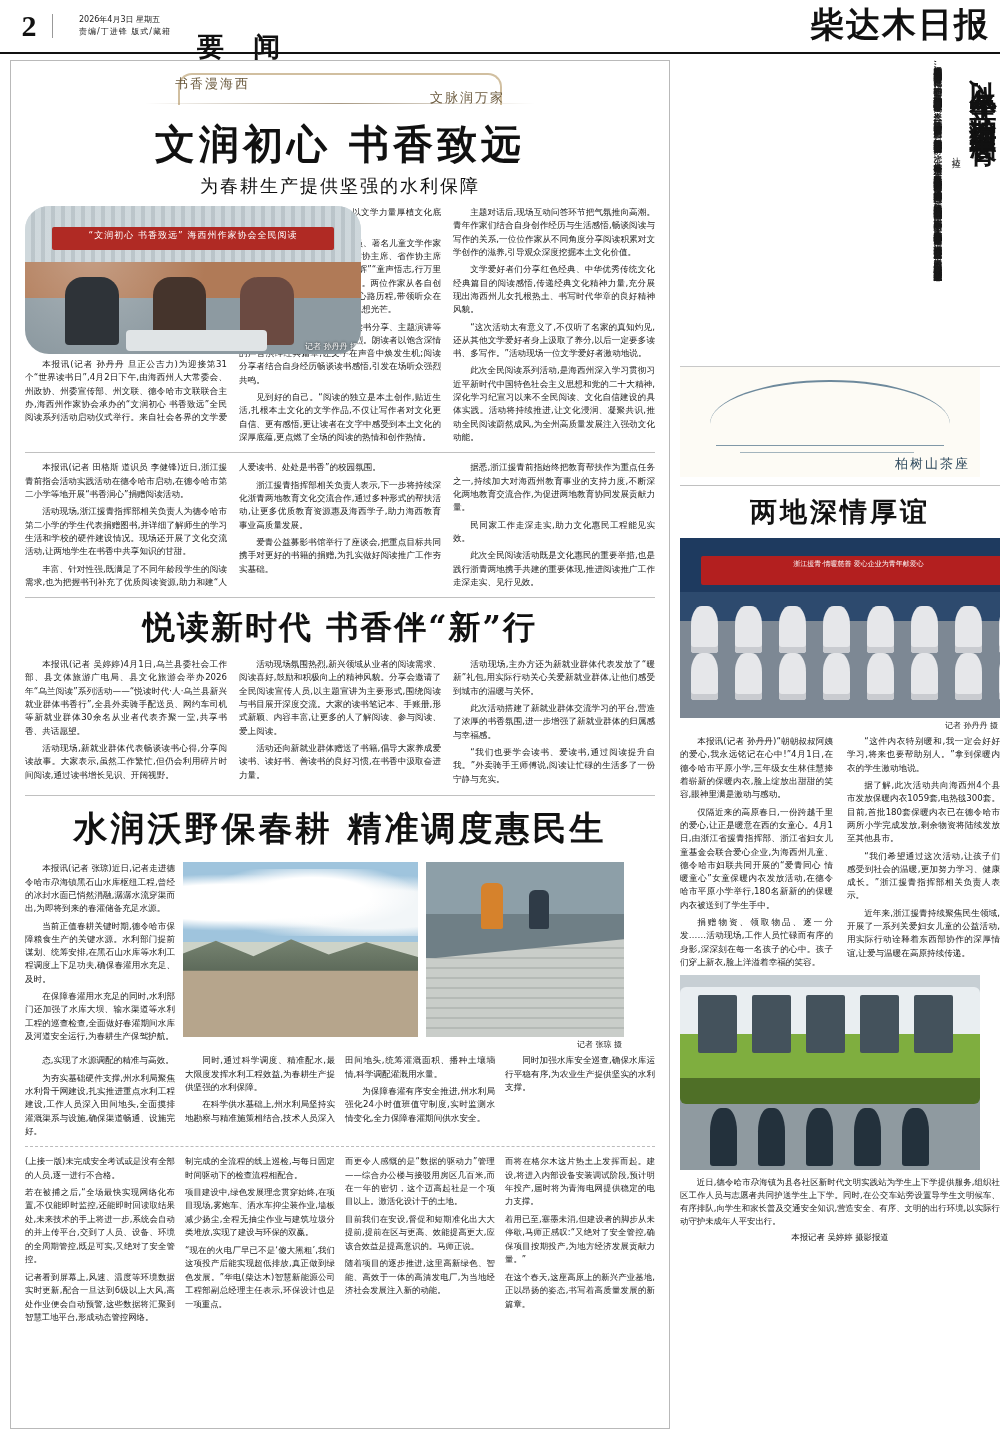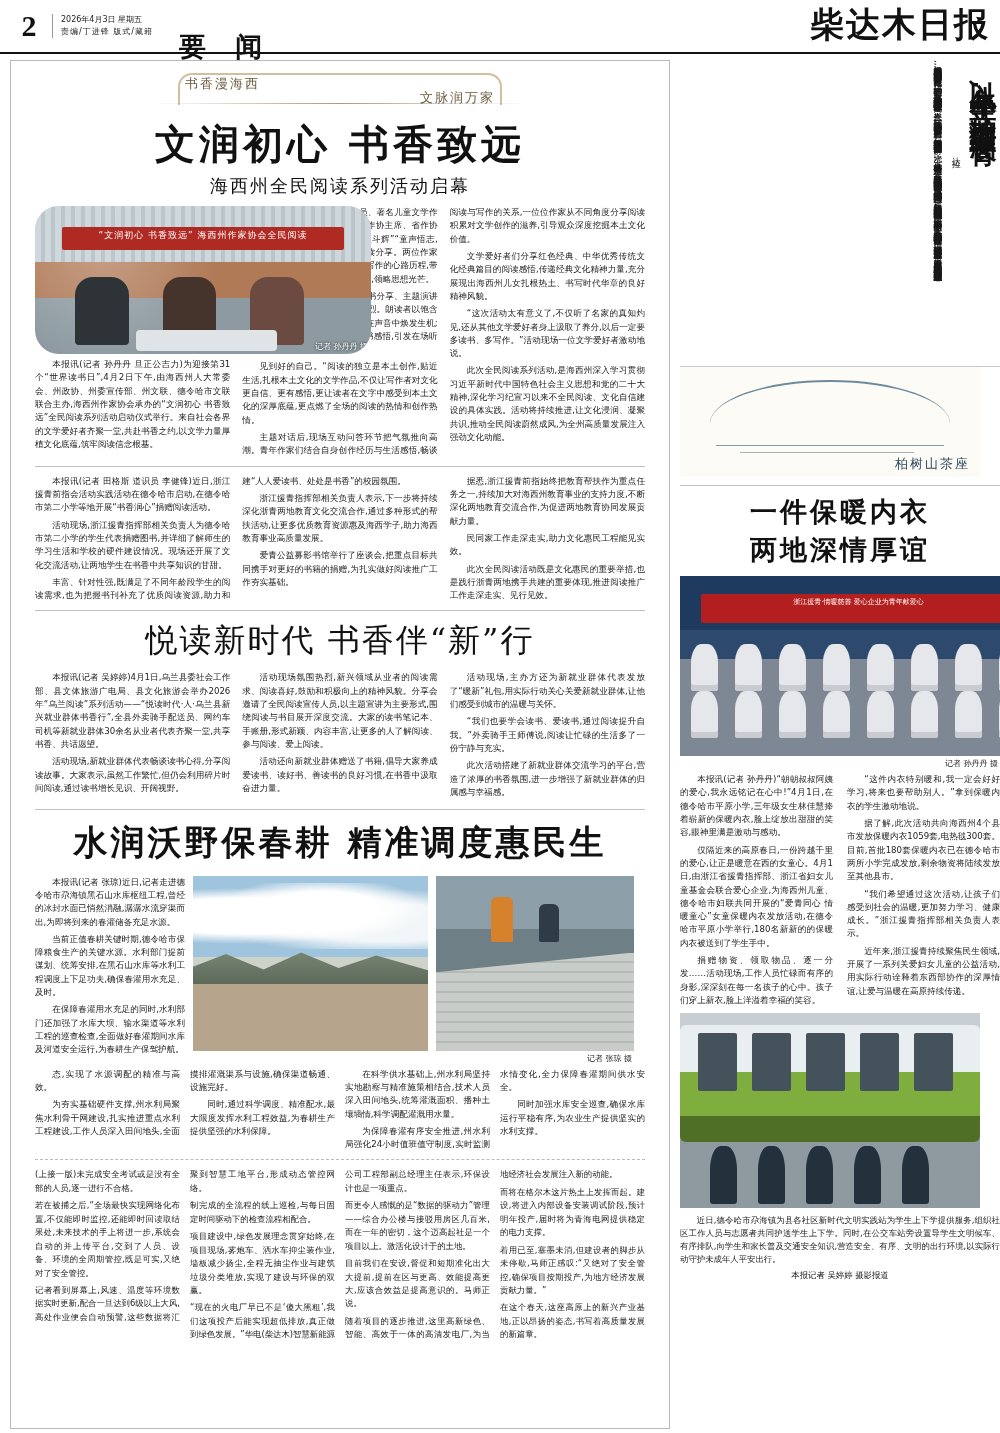--- a/index.html
+++ b/index.html
@@ -38,21 +38,21 @@
     width: 30px;
     text-align: center;
     font-family: "Liberation Serif", serif;
   }
   .masthead-dateblock {
     margin-left: 8px;
     font-size: 8px;
     line-height: 1.5;
     color: #222;
     border-left: 1px solid #999;
-    padding-left: 8px;
+    padding-left: 26px;
   }
   .masthead-date { white-space: nowrap; }
   .masthead-sub { white-space: nowrap; letter-spacing: 1px;}
   .section-title {
     margin-left: 26px;
     font-size: 27px;
     font-weight: bold;
     letter-spacing: 10px;
     font-family: "DejaVu Serif", "Liberation Serif", serif;
     margin-top: 42px;
@@ -71,21 +71,21 @@
   .body-wrap {
     display: flex;
     padding: 6px 10px 6px 10px;
     box-sizing: border-box;
     height: 1381px;
   }
   .col-left {
     width: 660px;
     box-sizing: border-box;
     border: 1px solid #b9b9b9;
-    padding: 6px 24px;
+    padding: 6px 14px;
     position: relative;
   }
   .col-right {
     width: 320px;
     margin-left: 10px;
     box-sizing: border-box;
     position: relative;
   }
   
   .ornament {
@@ -138,21 +138,21 @@
     text-align: center;
     font-size: 30px;
     font-weight: bold;
     letter-spacing: 3px;
     margin: 10px 0 8px 0;
     font-family: "DejaVu Serif", "Liberation Serif", serif;
   }
   h2.headline3 {
     text-align: center;
     font-size: 32px;
-    font-weight: normal;
+    font-weight: bold;
     letter-spacing: 2px;
     margin: 8px 0 8px 0;
     font-family: "DejaVu Serif", "Liberation Serif", serif;
   }
   h2.headline4 {
     text-align: center;
     font-size: 34px;
     font-weight: bold;
     letter-spacing: 3px;
     margin: 10px 0 10px 0;
@@ -403,21 +403,21 @@
     <div class="col-left">
 
       <div class="ornament">
         <div class="orn-flourish"></div>
         <div class="orn-line"></div>
         <div class="orn-text orn-left">书香漫海西</div>
         <div class="orn-text orn-right">文脉润万家</div>
       </div>
 
       <h1 class="headline">文润初心  书香致远</h1>
-      <div class="subhead">海西州全民阅读系列活动启幕</div>
+      <div class="subhead">为春耕生产提供坚强的水利保障</div>
 
       <div class="cols3">
         <div class="photo p-interview float-photo" style="column-span:none;">
           <div class="shelf"></div>
           <div class="banner">“文润初心 书香致远” 海西州作家协会全民阅读</div>
           <div class="person a"></div>
           <div class="person b"></div>
           <div class="person c"></div>
           <div class="table"></div>
           <div class="cap">记者 孙丹丹 摄</div>
@@ -447,22 +447,22 @@
 
       <hr class="divider">
 
       <h2 class="headline3">悦读新时代  书香伴“新”行</h2>
       <div class="cols3">
         <p class="body">本报讯(记者 吴婷婷)4月1日,乌兰县委社会工作部、县文体旅游广电局、县文化旅游会举办2026年“乌兰阅读”系列活动——“悦读时代·人·乌兰县新兴就业群体书香行”,全县外卖骑手配送员、网约车司机等新就业群体30余名从业者代表齐聚一堂,共享书香、共话愿望。</p>
         <p class="body">活动现场,新就业群体代表畅谈读书心得,分享阅读故事。大家表示,虽然工作繁忙,但仍会利用碎片时间阅读,通过读书增长见识、开阔视野。</p>
         <p class="body">活动现场氛围热烈,新兴领域从业者的阅读需求、阅读喜好,鼓励和积极向上的精神风貌。分享会邀请了全民阅读宣传人员,以主题宣讲为主要形式,围绕阅读与书目展开深度交流。大家的读书笔记本、手账册,形式新颖、内容丰富,让更多的人了解阅读、参与阅读、爱上阅读。</p>
         <p class="body">活动还向新就业群体赠送了书籍,倡导大家养成爱读书、读好书、善读书的良好习惯,在书香中汲取奋进力量。</p>
         <p class="body">活动现场,主办方还为新就业群体代表发放了“暖新”礼包,用实际行动关心关爱新就业群体,让他们感受到城市的温暖与关怀。</p>
+        <p class="body">此次活动搭建了新就业群体交流学习的平台,营造了浓厚的书香氛围,进一步增强了新就业群体的归属感与幸福感。</p>
         <p class="body">“我们也要学会读书、爱读书,通过阅读提升自我。”外卖骑手王师傅说,阅读让忙碌的生活多了一份宁静与充实。</p>
-        <p class="body">此次活动搭建了新就业群体交流学习的平台,营造了浓厚的书香氛围,进一步增强了新就业群体的归属感与幸福感。</p>
       </div>
 
       <hr class="divider">
 
       <h2 class="headline4">水润沃野保春耕  精准调度惠民生</h2>
       <div style="display:flex; gap:8px;">
         <div style="width:150px;">
           <p class="body">本报讯(记者 张琼)近日,记者走进德令哈市尕海镇黑石山水库枢纽工程,曾经的冰封水面已悄然消融,潺潺水流穿渠而出,为即将到来的春灌储备充足水源。</p>
           <p class="body">当前正值春耕关键时期,德令哈市保障粮食生产的关键水源。水利部门提前谋划、统筹安排,在黑石山水库等水利工程调度上下足功夫,确保春灌用水充足、及时。</p>
           <p class="body">在保障春灌用水充足的同时,水利部门还加强了水库大坝、输水渠道等水利工程的巡查检查,全面做好春灌期间水库及河道安全运行,为春耕生产保驾护航。</p>
@@ -520,21 +520,20 @@
 
       <div class="photo p-teapot">
         <div class="mountain"></div>
         <div class="water"></div>
         <div class="water2"></div>
         <div class="teapot-label">柏树山茶座</div>
       </div>
 
       <hr class="divider">
 
-      <h2 class="headline4" style="font-size:27px;margin:6px 0 2px;">一件保暖内衣</h2>
       <h2 class="headline4" style="font-size:27px;margin:0 0 8px;">两地深情厚谊</h2>
 
       <div class="photo p-group">
         <div class="banner2">浙江援青·情暖慈善 爱心企业为青年献爱心</div>
         <div class="row r1">
           <div class="ppl"></div>
           <div class="ppl"></div>
           <div class="ppl"></div>
           <div class="ppl"></div>
           <div class="ppl"></div>

